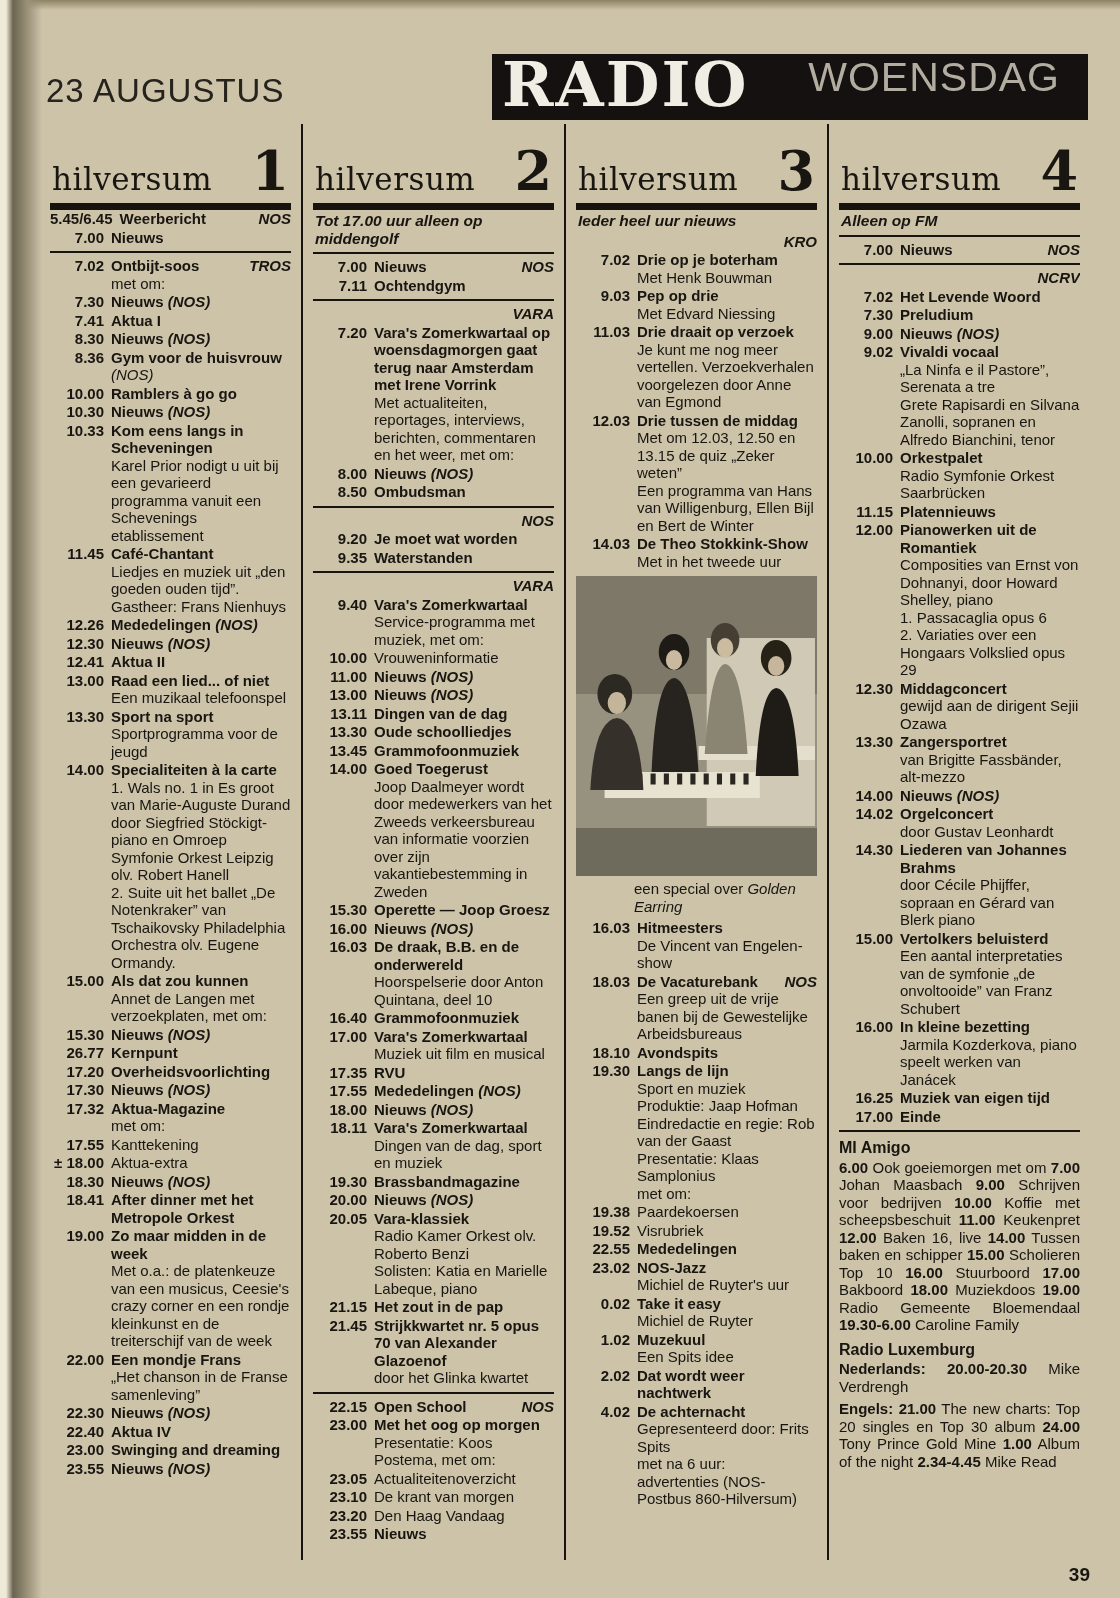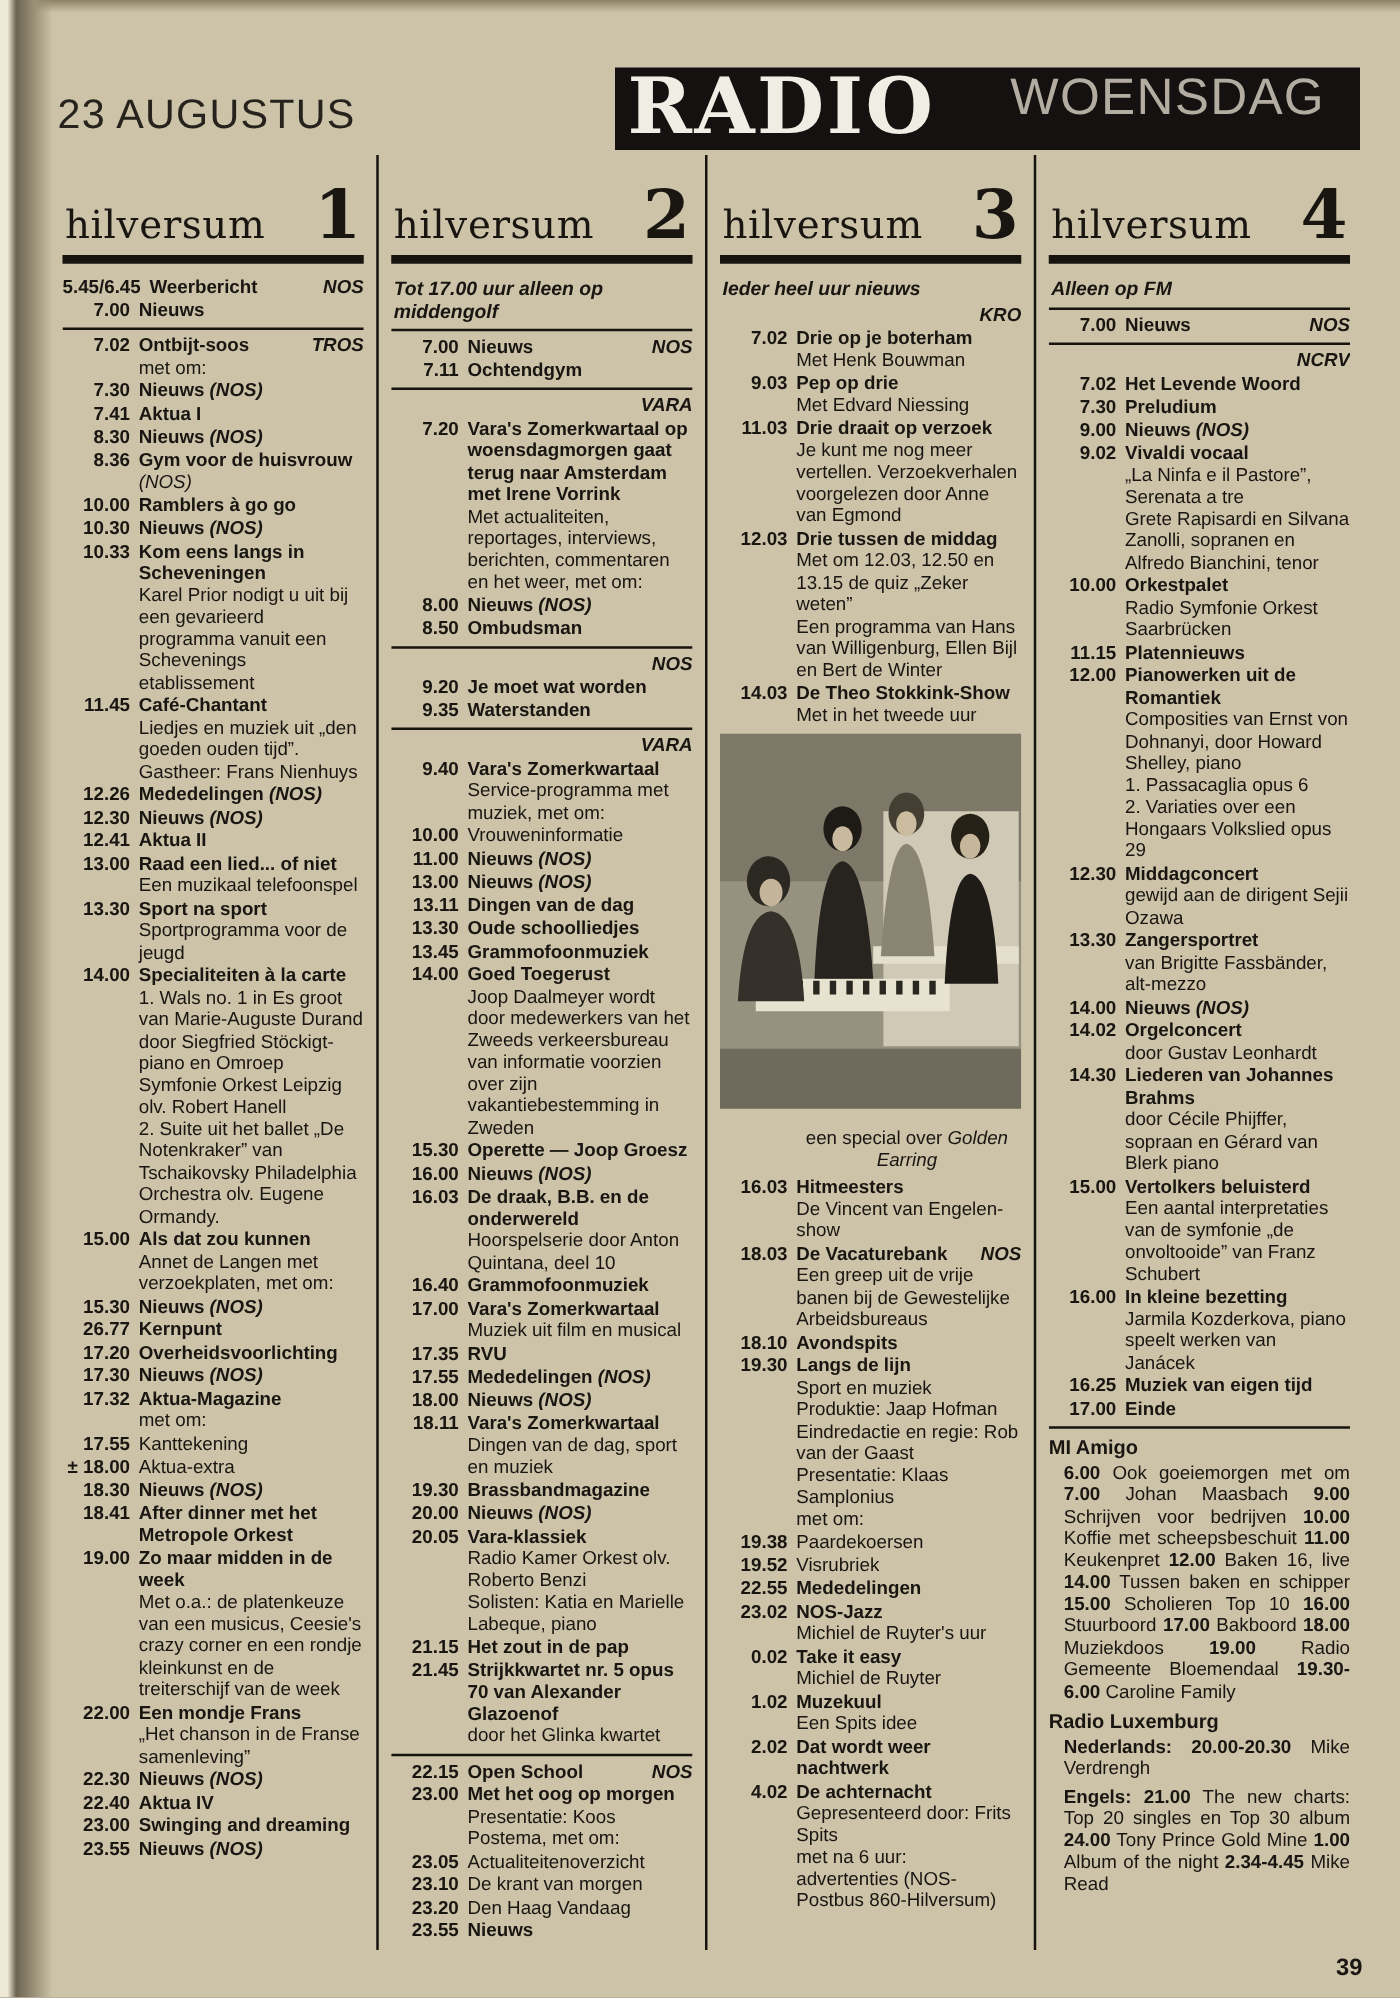--- a/index.html
+++ b/index.html
@@ -23,40 +23,40 @@
     color:#f0ede4; letter-spacing:2px; }
   .day{ font-size:41px; color:#b3ada1; letter-spacing:1px; }
 
   .columns{ position:absolute; left:40px; top:124px; width:1050px; height:1436px; display:flex; }
   .col{ flex:1 1 0; padding:0 10px; overflow:hidden; }
   .col + .col{ border-left:2px solid #17140f; }
   .col-head{ display:flex; align-items:baseline; padding:26px 2px 6px; border-bottom:7px solid #17140f; }
   .station{ font-family:"DejaVu Serif", serif; font-size:31px; letter-spacing:.5px; }
   .bignum{ font-family:"DejaVu Serif", serif; font-weight:bold; font-size:54px; line-height:.8; margin-left:auto; }
 
-  .col-body{ padding-top:10px; font-size:15px; line-height:17.5px; height:calc(100% - 86px);
+  .col-body{ font-size:15px; line-height:17.5px; height:calc(100% - 86px);
     overflow:hidden; hyphens:auto; overflow-wrap:break-word; }
   .note{ font-style:italic; font-weight:bold; font-size:15.5px; margin:2px 2px 3px; }
   .net{ text-align:right; font-style:italic; font-weight:bold; margin:1px 0; }
   .rule{ border-top:2px solid #17140f; margin:5px 0 4px; }
   .prog{ display:flex; margin-bottom:1px; }
   .time{ flex:0 0 auto; min-width:54px; text-align:right; font-weight:bold; white-space:nowrap; }
   .pbody{ flex:1; padding-left:7px; min-width:0; }
   .tl{ position:relative; }
   .title{ font-weight:bold; }
   .ptitle{ font-weight:normal; }
   .sfx{ font-style:italic; font-weight:bold; }
   .rt{ float:right; font-style:italic; font-weight:bold; margin-left:4px; }
   .dline.it{ font-style:italic; }
   .photowrap{ margin:6px 0 4px; }
   .photo{ width:100%; height:300px; background:#8e897e; }
   .photo svg{ display:block; width:100%; height:100%; }
-  .caption{ padding-left:58px; margin-top:15px;text-align:center; }
+  .caption{ padding-left:58px; margin-top:4px; }
   .bhead{ font-weight:bold; font-size:16px; margin:7px 0 2px; }
-  .flow{ text-align:justify; margin-bottom:5px;margin-left:12px; }
+  .flow{ text-align:justify; margin-bottom:5px; }
   .flead{ font-weight:bold; }
   .pagenum{ position:absolute; right:30px; bottom:12px; font-weight:bold; font-size:19px; }
 </style>
 </head>
 <body>
 
 <div class="page">
   <div class="top-edge"></div>
   <div class="binding"></div>
 

